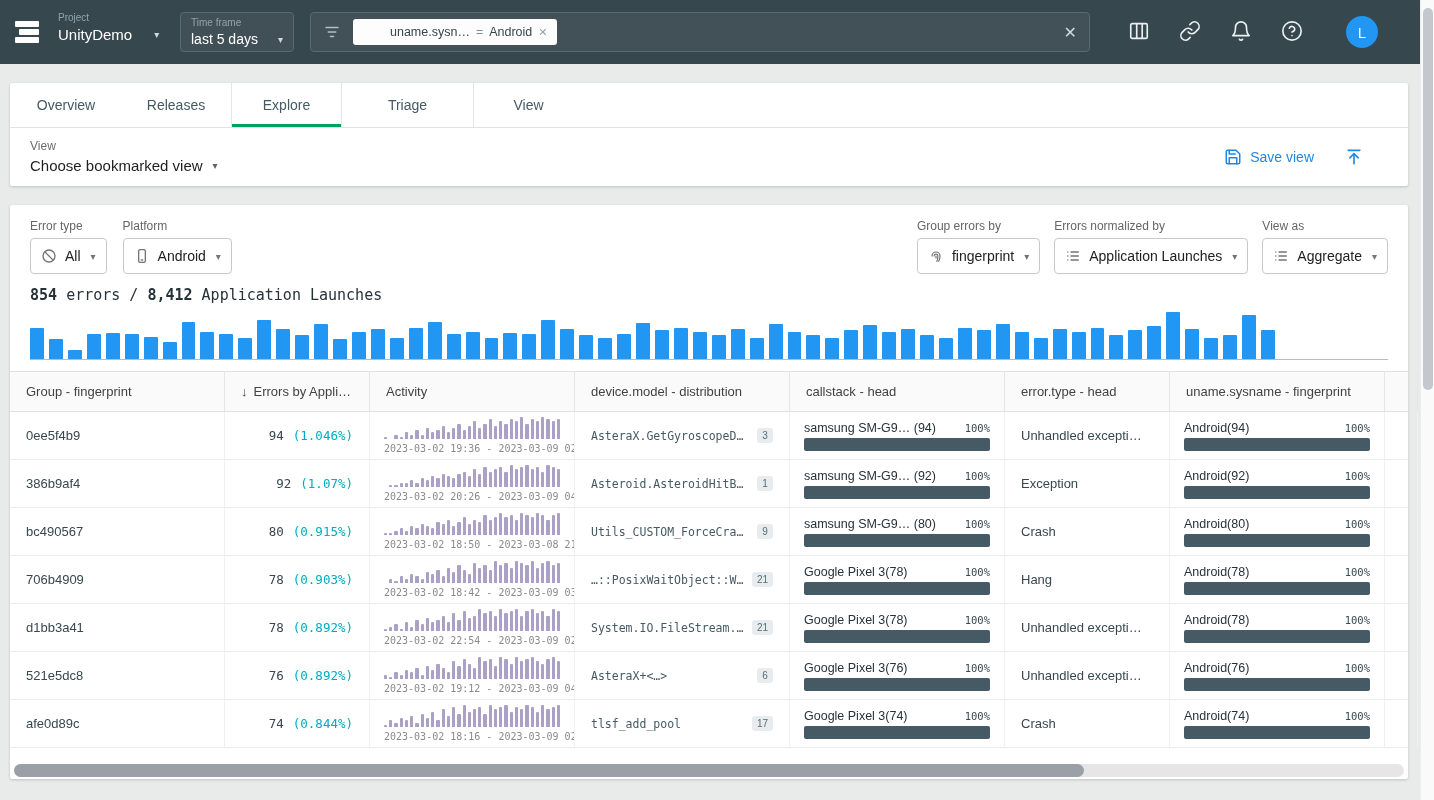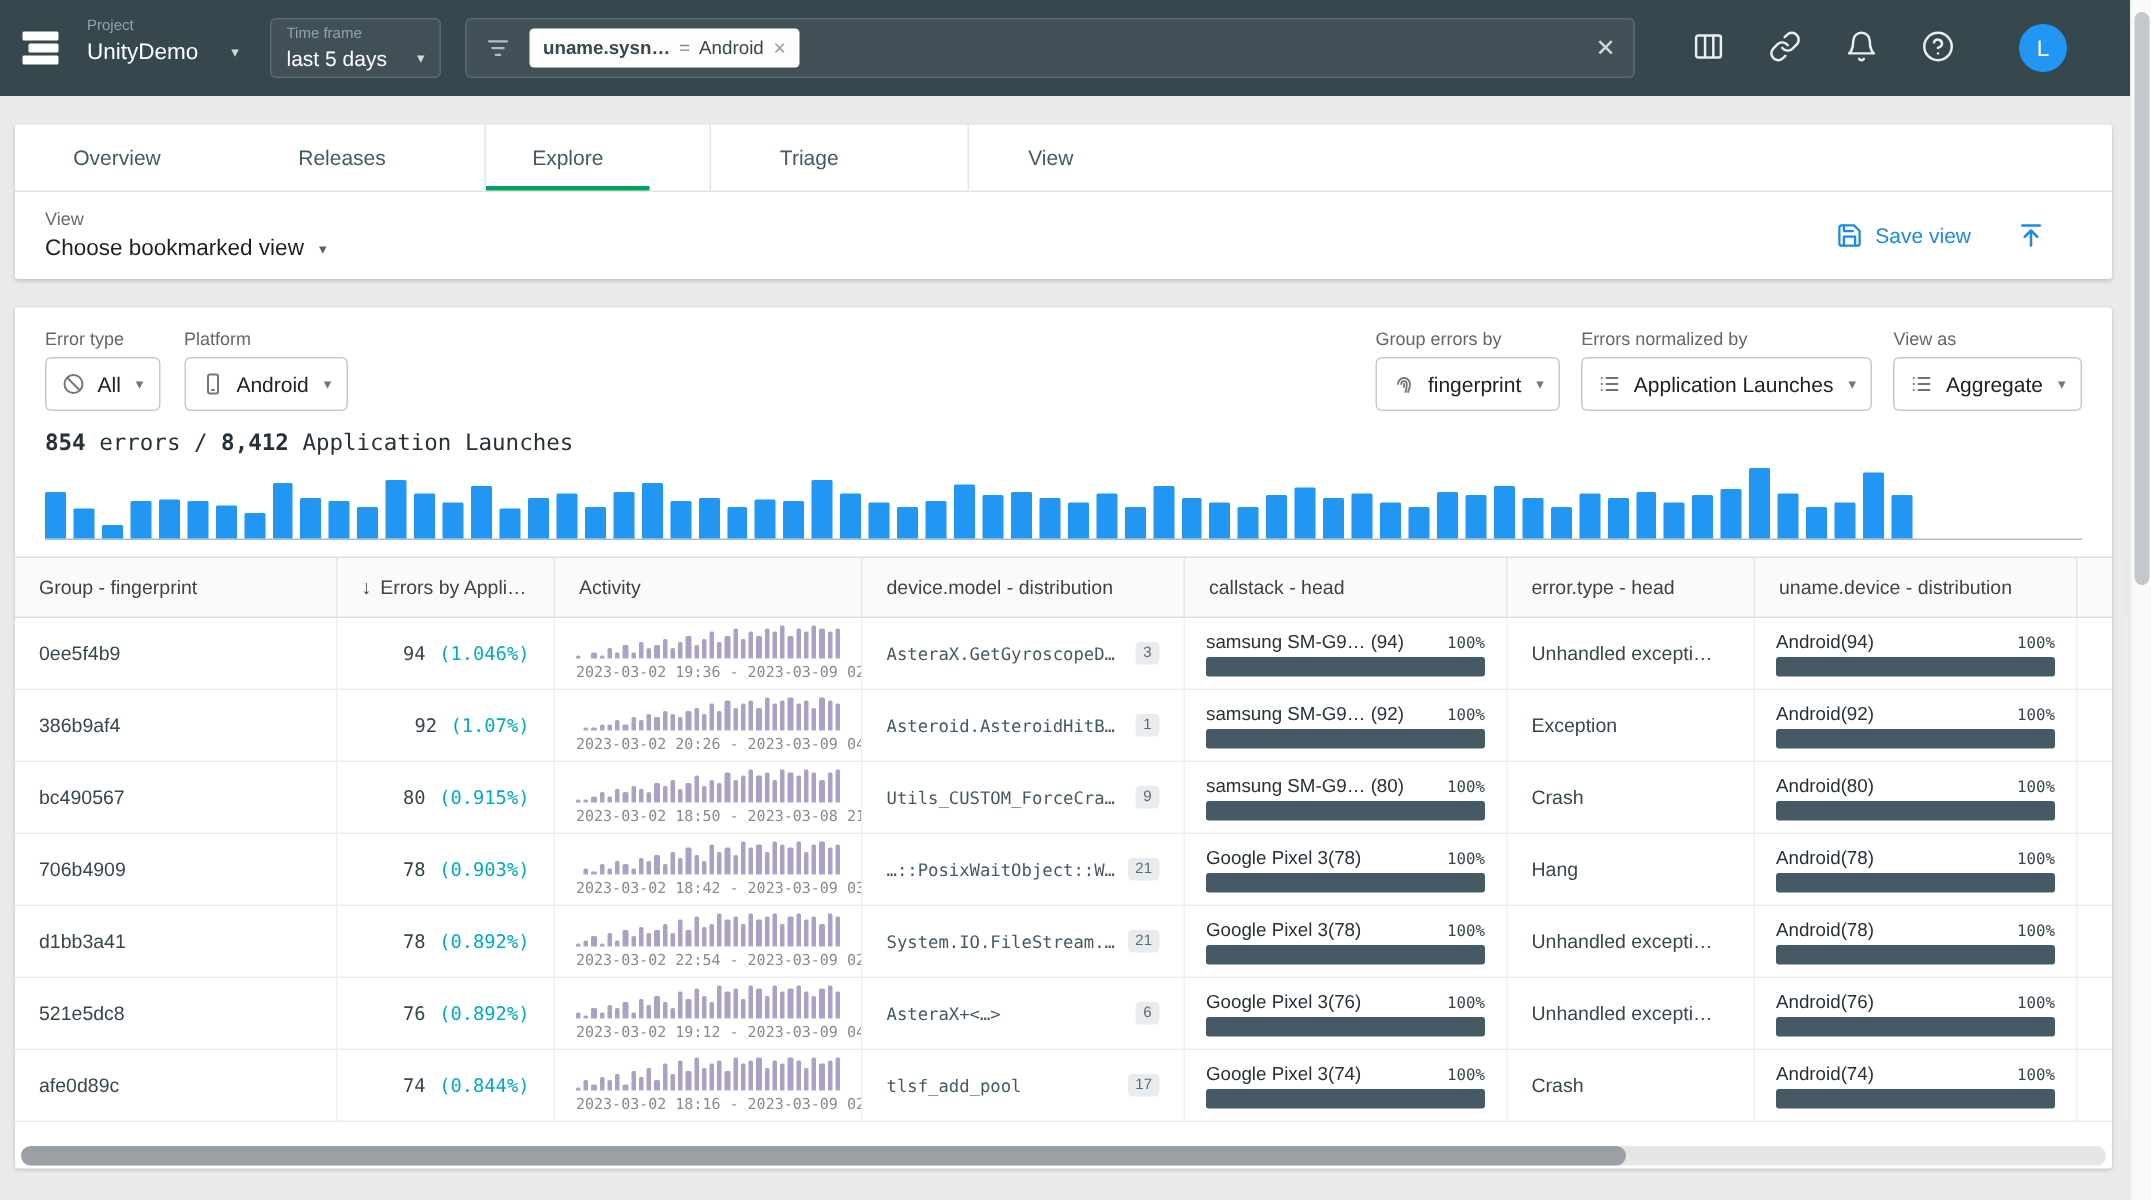--- a/index.html
+++ b/index.html
@@ -14,37 +14,37 @@
   .mini-label{font-size:10px;color:#90A4AE;margin-bottom:3px;}
   .project-row{display:flex;align-items:center;gap:22px;font-size:15px;}
   .caret{color:#CFD8DC;font-size:10px;}
   .timeframe{position:absolute;left:180px;top:12px;width:114px;height:40px;border:1px solid #5a6a74;
     border-radius:4px;background:rgba(255,255,255,.05);padding:4px 10px;color:#fff;cursor:pointer;}
   .timeframe-row{display:flex;align-items:center;justify-content:space-between;font-size:14px;margin-top:1px;}
   .filterbar{position:absolute;left:310px;top:12px;width:780px;height:40px;border:1px solid #5a6a74;
     border-radius:4px;background:rgba(255,255,255,.06);display:flex;align-items:center;padding:0 12px;}
   .chip{background:#fdfdfd;border-radius:3px;height:26px;display:flex;align-items:center;gap:6px;
     padding:0 9px;margin-left:12px;color:#37474E;font-size:12.5px;cursor:pointer;}
-  .chip b{font-weight:700;}
+  .chip b{font-weight:400;margin-left:28px;}
   .chip .op{color:#78909C;}
   .chip-x{font-size:11px;color:#90A4AE;cursor:pointer;}
   .clear-x{margin-left:auto;color:#CFD8DC;font-size:16px;cursor:pointer;}
   .header-icons{position:absolute;left:1128px;top:20px;display:flex;gap:29px;align-items:center;}
   .hicon{cursor:pointer;display:flex;}
   .avatar{position:absolute;left:1346px;top:16px;width:32px;height:32px;border-radius:50%;
     background:#2196F3;color:#fff;display:flex;align-items:center;justify-content:center;
     font-size:15px;cursor:pointer;}
 
   
   .card{position:absolute;background:#fff;box-shadow:0 1px 3px rgba(0,0,0,.18);border-radius:2px;}
   .card-tabs{left:10px;top:83px;width:1398px;height:103px;}
   .card-main{left:10px;top:205px;width:1398px;height:574px;}
 
   
-  .tabs{display:flex;height:45px;border-bottom:1px solid #e3e3e3;padding-left:13px;gap:40px;}
+  .tabs{display:flex;height:45px;border-bottom:1px solid #e3e3e3;padding-left:1px;}
   .tab{display:flex;align-items:center;justify-content:center;font-size:14px;color:#455A64;
     position:relative;cursor:pointer;width:110px;}
   .tab.sep{border-left:1px solid #e6e6e6;}
   .tab.w132{width:132px;}
   .tab.active::after{content:"";position:absolute;left:0;right:0;bottom:0;height:3px;background:#00A160;}
 
   
   .view-bar{display:flex;align-items:center;height:57px;padding:0 20px;}
   .view-label{font-size:12px;color:#6b6b6b;margin-bottom:4px;}
   .view-select{font-size:15px;color:#1f1f1f;font-weight:500;display:flex;align-items:center;gap:10px;cursor:pointer;}
@@ -412,21 +412,21 @@
         <div class="th">
             <span>device.model - distribution</span>
           </div>
         <div class="th">
             <span>callstack - head</span>
           </div>
         <div class="th">
             <span>error.type - head</span>
           </div>
         <div class="th">
-            <span>uname.device - distribution</span>
+            <span>uname.sysname - fingerprint</span>
           </div>
         <div class="th"></div>
       </div>
 
       <div class="trow">
         <div class="td">
             <span>0ee5f4b9</span>
           </div>
         <div class="td errors">
             <span>94</span>

